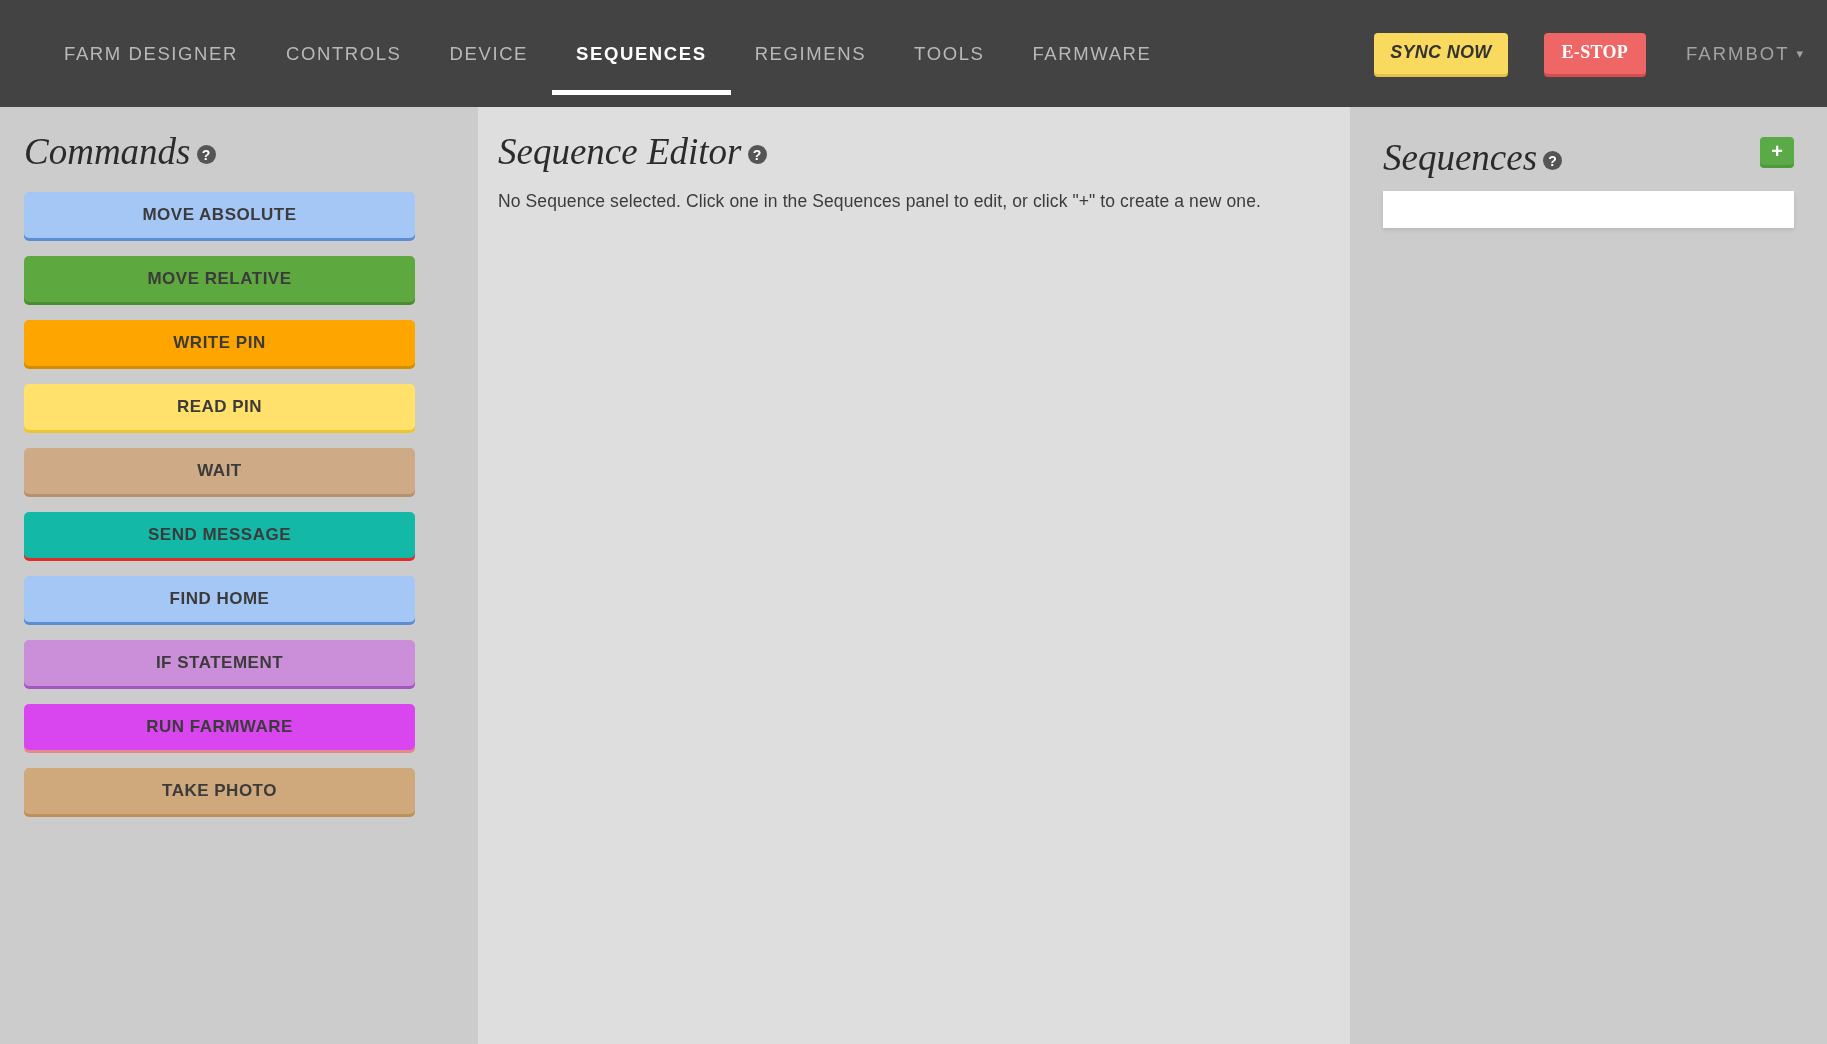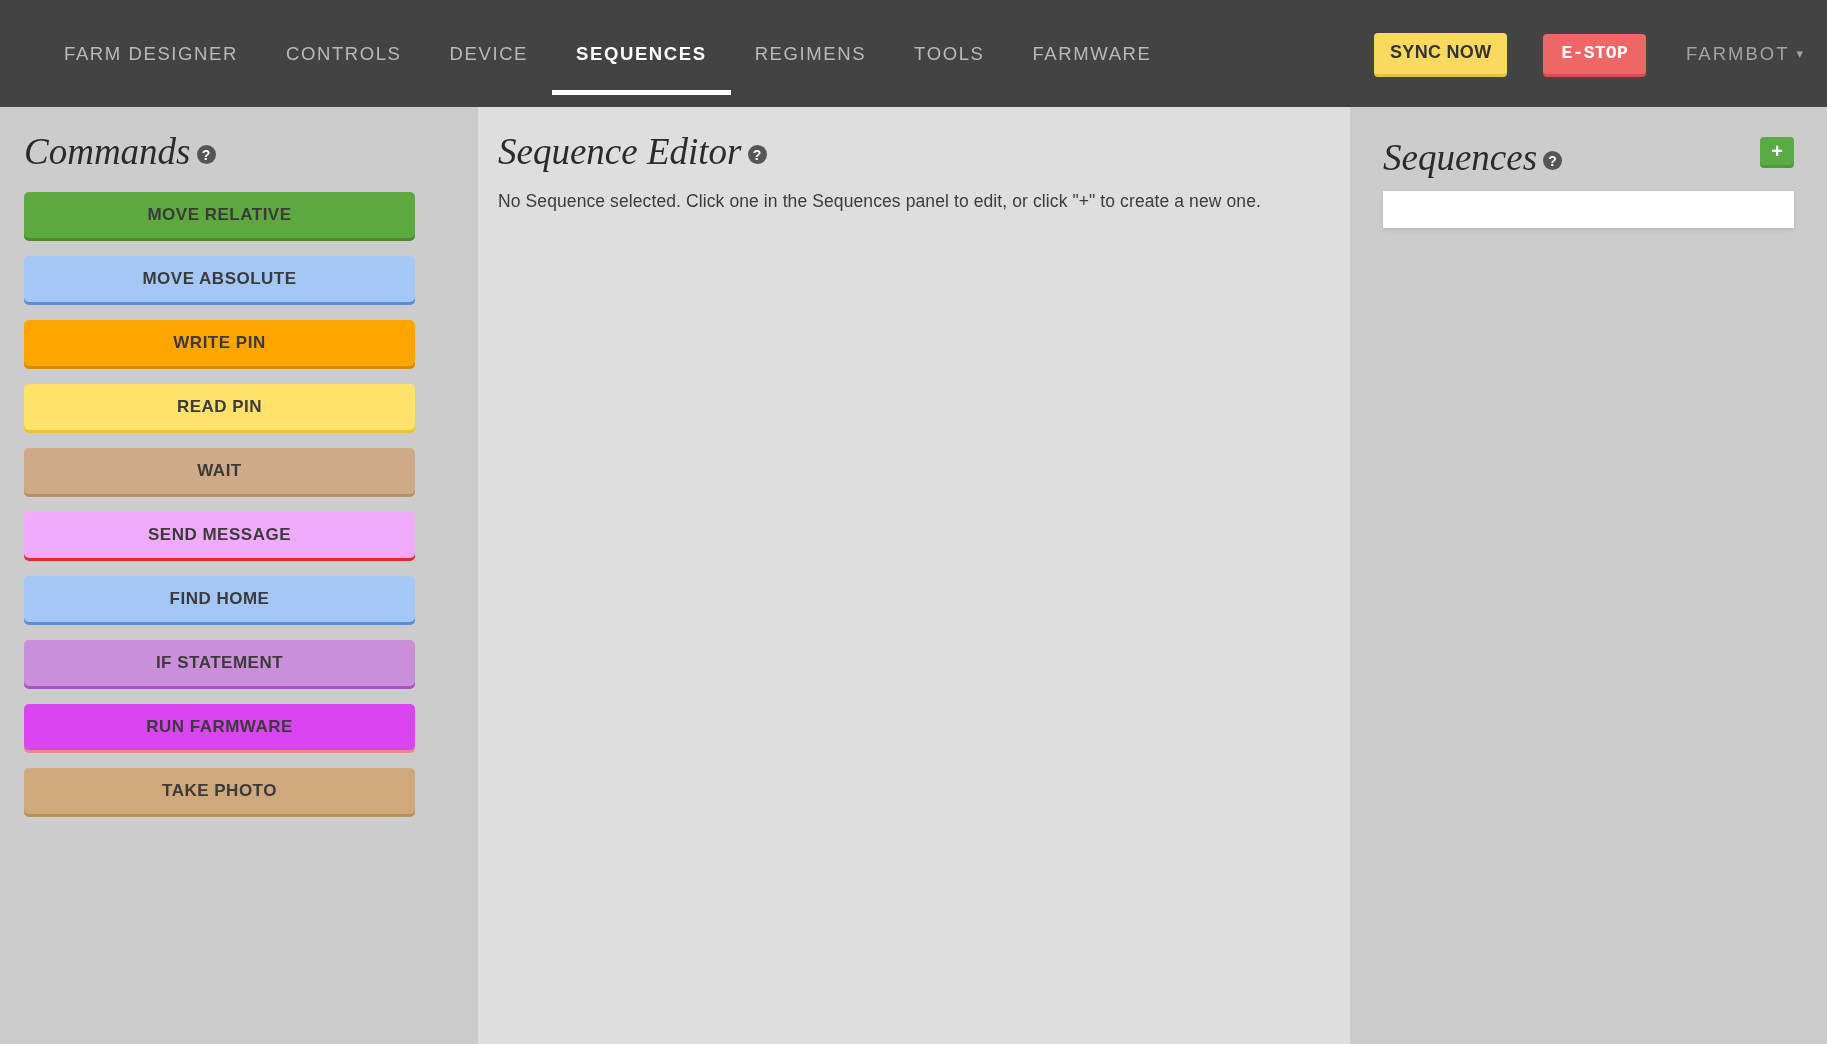--- a/index.html
+++ b/index.html
@@ -69,35 +69,36 @@
     color: #333333;
     border: none;
     border-radius: 4px;
     font-size: 18px;
     font-weight: 700;
     letter-spacing: 0.3px;
     padding: 9px 16px 11px;
     box-shadow: 0 3px 0 #e4c247;
     cursor: pointer;
     font-family: "Liberation Sans", sans-serif;
+    font-style: italic;
   }
 
   #estop-button {
     background: #ee6666;
     color: #ffffff;
     border: none;
     border-radius: 4px;
     font-size: 18px;
     font-weight: 700;
     letter-spacing: 0.3px;
     padding: 9px 18px 11px;
     box-shadow: 0 3px 0 #d74d4d;
     cursor: pointer;
     margin-left: 36px;
-    font-family: Liberation Mono, monospace;
+    font-family: Liberation Serif, serif;
   }
 
   #account-menu {
     margin-left: 40px;
     color: #a3a3a3;
     font-size: 18.5px;
     letter-spacing: 2px;
     cursor: pointer;
     display: flex;
     align-items: center;
@@ -271,26 +272,26 @@
 </div>
 
 <div id="page">
 
   <section id="commands-panel">
     <h1 class="panel-title">
       <span>Commands</span>
       <span class="help-icon">?</span>
     </h1>
     <div id="command-list">
+        <button class="command-button" style="background: rgb(165, 199, 245); box-shadow: rgb(91, 141, 214) 0px 3px 0px;">Move Absolute</button>
         <button class="command-button" style="background: rgb(94, 169, 63); box-shadow: rgb(74, 140, 48) 0px 3px 0px;">Move Relative</button>
-        <button class="command-button" style="background: rgb(165, 199, 245); box-shadow: rgb(91, 141, 214) 0px 3px 0px;">Move Absolute</button>
         <button class="command-button" style="background: rgb(255, 165, 0); box-shadow: rgb(212, 140, 0) 0px 3px 0px;">Write Pin</button>
         <button class="command-button" style="background: rgb(255, 225, 107); box-shadow: rgb(236, 198, 44) 0px 3px 0px;">Read Pin</button>
         <button class="command-button" style="background: rgb(206, 170, 135); box-shadow: rgb(184, 145, 108) 0px 3px 0px;">Wait</button>
-        <button class="command-button" style="background: #f0abfc; box-shadow: rgb(224, 43, 43) 0px 3px 0px;">Send Message</button>
+        <button class="command-button" style="background: #14b8a6; box-shadow: rgb(224, 43, 43) 0px 3px 0px;">Send Message</button>
         <button class="command-button" style="background: rgb(165, 199, 245); box-shadow: rgb(91, 141, 214) 0px 3px 0px;">Find Home</button>
         <button class="command-button" style="background: rgb(202, 143, 216); box-shadow: rgb(168, 85, 196) 0px 3px 0px;">If Statement</button>
         <button class="command-button" style="background: #d946ef; box-shadow: rgb(227, 138, 138) 0px 3px 0px;">Run Farmware</button>
         <button class="command-button" style="background: rgb(207, 168, 124); box-shadow: rgb(189, 144, 85) 0px 3px 0px;">Take Photo</button>
       </div>
   </section>
 
   <section id="editor-panel">
     <h1 class="panel-title">
       <span>Sequence Editor</span>

